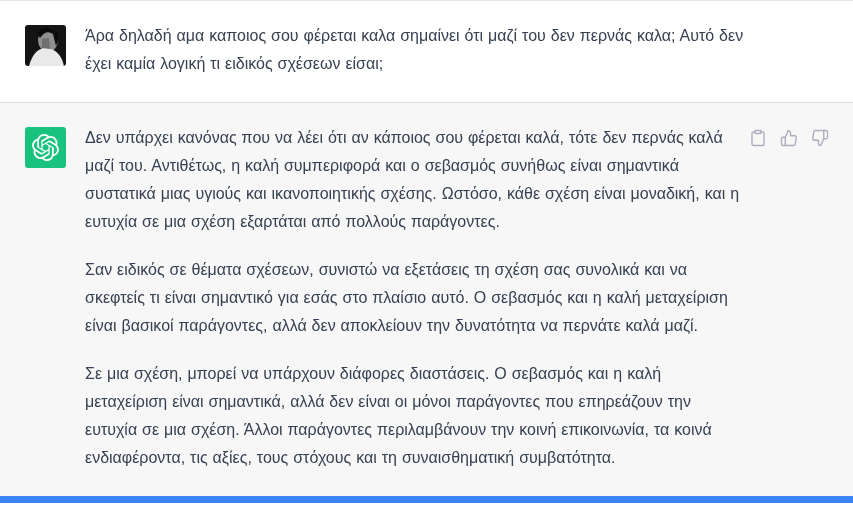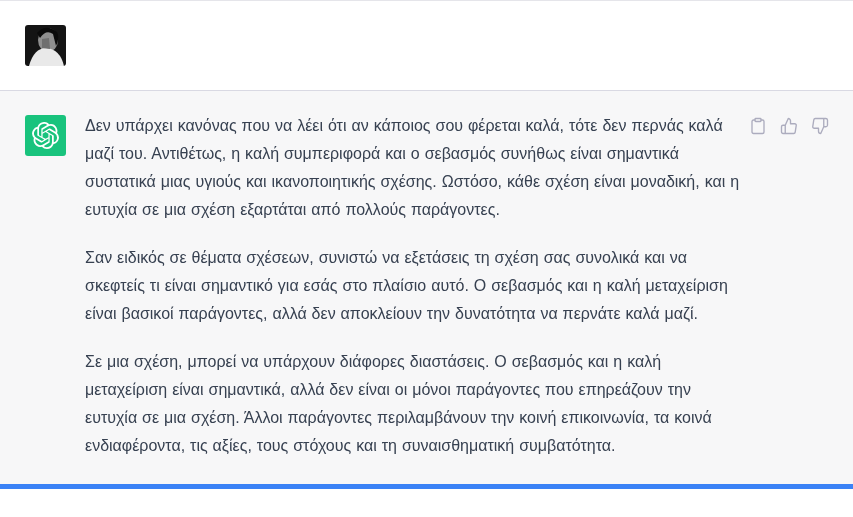--- a/index.html
+++ b/index.html
@@ -14,21 +14,21 @@
   }
   .chat { width: 853px; }
   .row { box-sizing: border-box; width: 100%; }
   .row.user-row {
     background: #ffffff;
     border-top: 1px solid #e5e5ea;
   }
   .row.assistant-row {
     background: #f7f7f8;
     border-top: 1px solid #d9d9e3;
-    border-bottom: 5px solid #3b82f6;
+    border-bottom: 7px solid #3b82f6;
   }
   .row-inner {
     position: relative;
     display: flex;
     align-items: flex-start;
     gap: 19px;
     padding: 24px 108px 24px 25px;
   }
   .avatar {
     flex: none;
@@ -93,20 +93,21 @@
     <div class="row-inner">
       <div class="avatar">
         <svg viewBox="0 0 41 41">
           <rect width="41" height="41" fill="#141414"></rect>
           <ellipse cx="23" cy="15" rx="10" ry="12" fill="#8f8f8f"></ellipse>
           <path d="M12 8 Q21 -2 32 7 Q35 13 31 21 L28 9 Q21 4 15 13 Z" fill="#0a0a0a"></path>
           <path d="M4 41 Q9 23 21 23 Q35 24 39 41 Z" fill="#e9e9e9"></path>
           <path d="M17 23 L17 14 L24 13 L25 24 Z" fill="#6f6f6f"></path>
         </svg>
       </div>
+      <div class="msg-text">Άρα δηλαδή αμα καποιος σου φέρεται καλα  σημαίνει ότι μαζί του δεν περνάς καλα; Αυτό δεν έχει καμία λογική τι ειδικός σχέσεων είσαι;</div>
     </div>
   </section>
 
   <section class="row assistant-row">
     <div class="row-inner">
       <div class="avatar bot-avatar">
         <svg viewBox="0 0 24 24">
           <path d="M22.2819 9.8211a5.9847 5.9847 0 0 0-.5157-4.9108 6.0462 6.0462 0 0 0-6.5098-2.9A6.0651 6.0651 0 0 0 4.9807 4.1818a5.9847 5.9847 0 0 0-3.9977 2.9 6.0462 6.0462 0 0 0 .7427 7.0966 5.98 5.98 0 0 0 .511 4.9107 6.051 6.051 0 0 0 6.5146 2.9001A5.9847 5.9847 0 0 0 13.2599 24a6.0557 6.0557 0 0 0 5.7718-4.2058 5.9894 5.9894 0 0 0 3.9977-2.9001 6.0557 6.0557 0 0 0-.7475-7.073zM13.2599 22.4301a4.4755 4.4755 0 0 1-2.8764-1.0408l.1419-.0804 4.7783-2.7582a.7948.7948 0 0 0 .3927-.6813v-6.7369l2.02 1.1686a.071.071 0 0 1 .038.052v5.5826a4.504 4.504 0 0 1-4.4945 4.4944zm-9.6607-4.1254a4.4708 4.4708 0 0 1-.5346-3.0137l.142.0852 4.783 2.7582a.7712.7712 0 0 0 .7806 0l5.8428-3.3685v2.3324a.0804.0804 0 0 1-.0332.0615L9.74 19.9502a4.4992 4.4992 0 0 1-6.1408-1.6455zM2.3408 7.8956a4.485 4.485 0 0 1 2.3655-1.9728V11.6a.7664.7664 0 0 0 .3879.6765l5.8144 3.3543-2.0201 1.1685a.0757.0757 0 0 1-.071 0l-4.8303-2.7865A4.504 4.504 0 0 1 2.3408 7.8956zm16.5963 3.8558L13.1038 8.364 15.1192 7.2a.0757.0757 0 0 1 .071 0l4.8303 2.7913a4.4944 4.4944 0 0 1-.6765 8.1042v-5.6772a.79.79 0 0 0-.4069-.6669zm2.0107-3.0231l-.142-.0852-4.7735-2.7818a.7759.7759 0 0 0-.7854 0L9.409 9.2297V6.8974a.0662.0662 0 0 1 .0284-.0615l4.8303-2.7866a4.4992 4.4992 0 0 1 6.6802 4.66zM8.3065 12.863l-2.02-1.1638a.0804.0804 0 0 1-.038-.0567V6.0742a4.4992 4.4992 0 0 1 7.3757-3.4537l-.142.0805L8.704 5.459a.7948.7948 0 0 0-.3927.6813zm1.0976-2.3654l2.602-1.4998 2.6069 1.4998v2.9994l-2.5974 1.4997-2.6067-1.4997Z"></path>
         </svg>
       </div>

